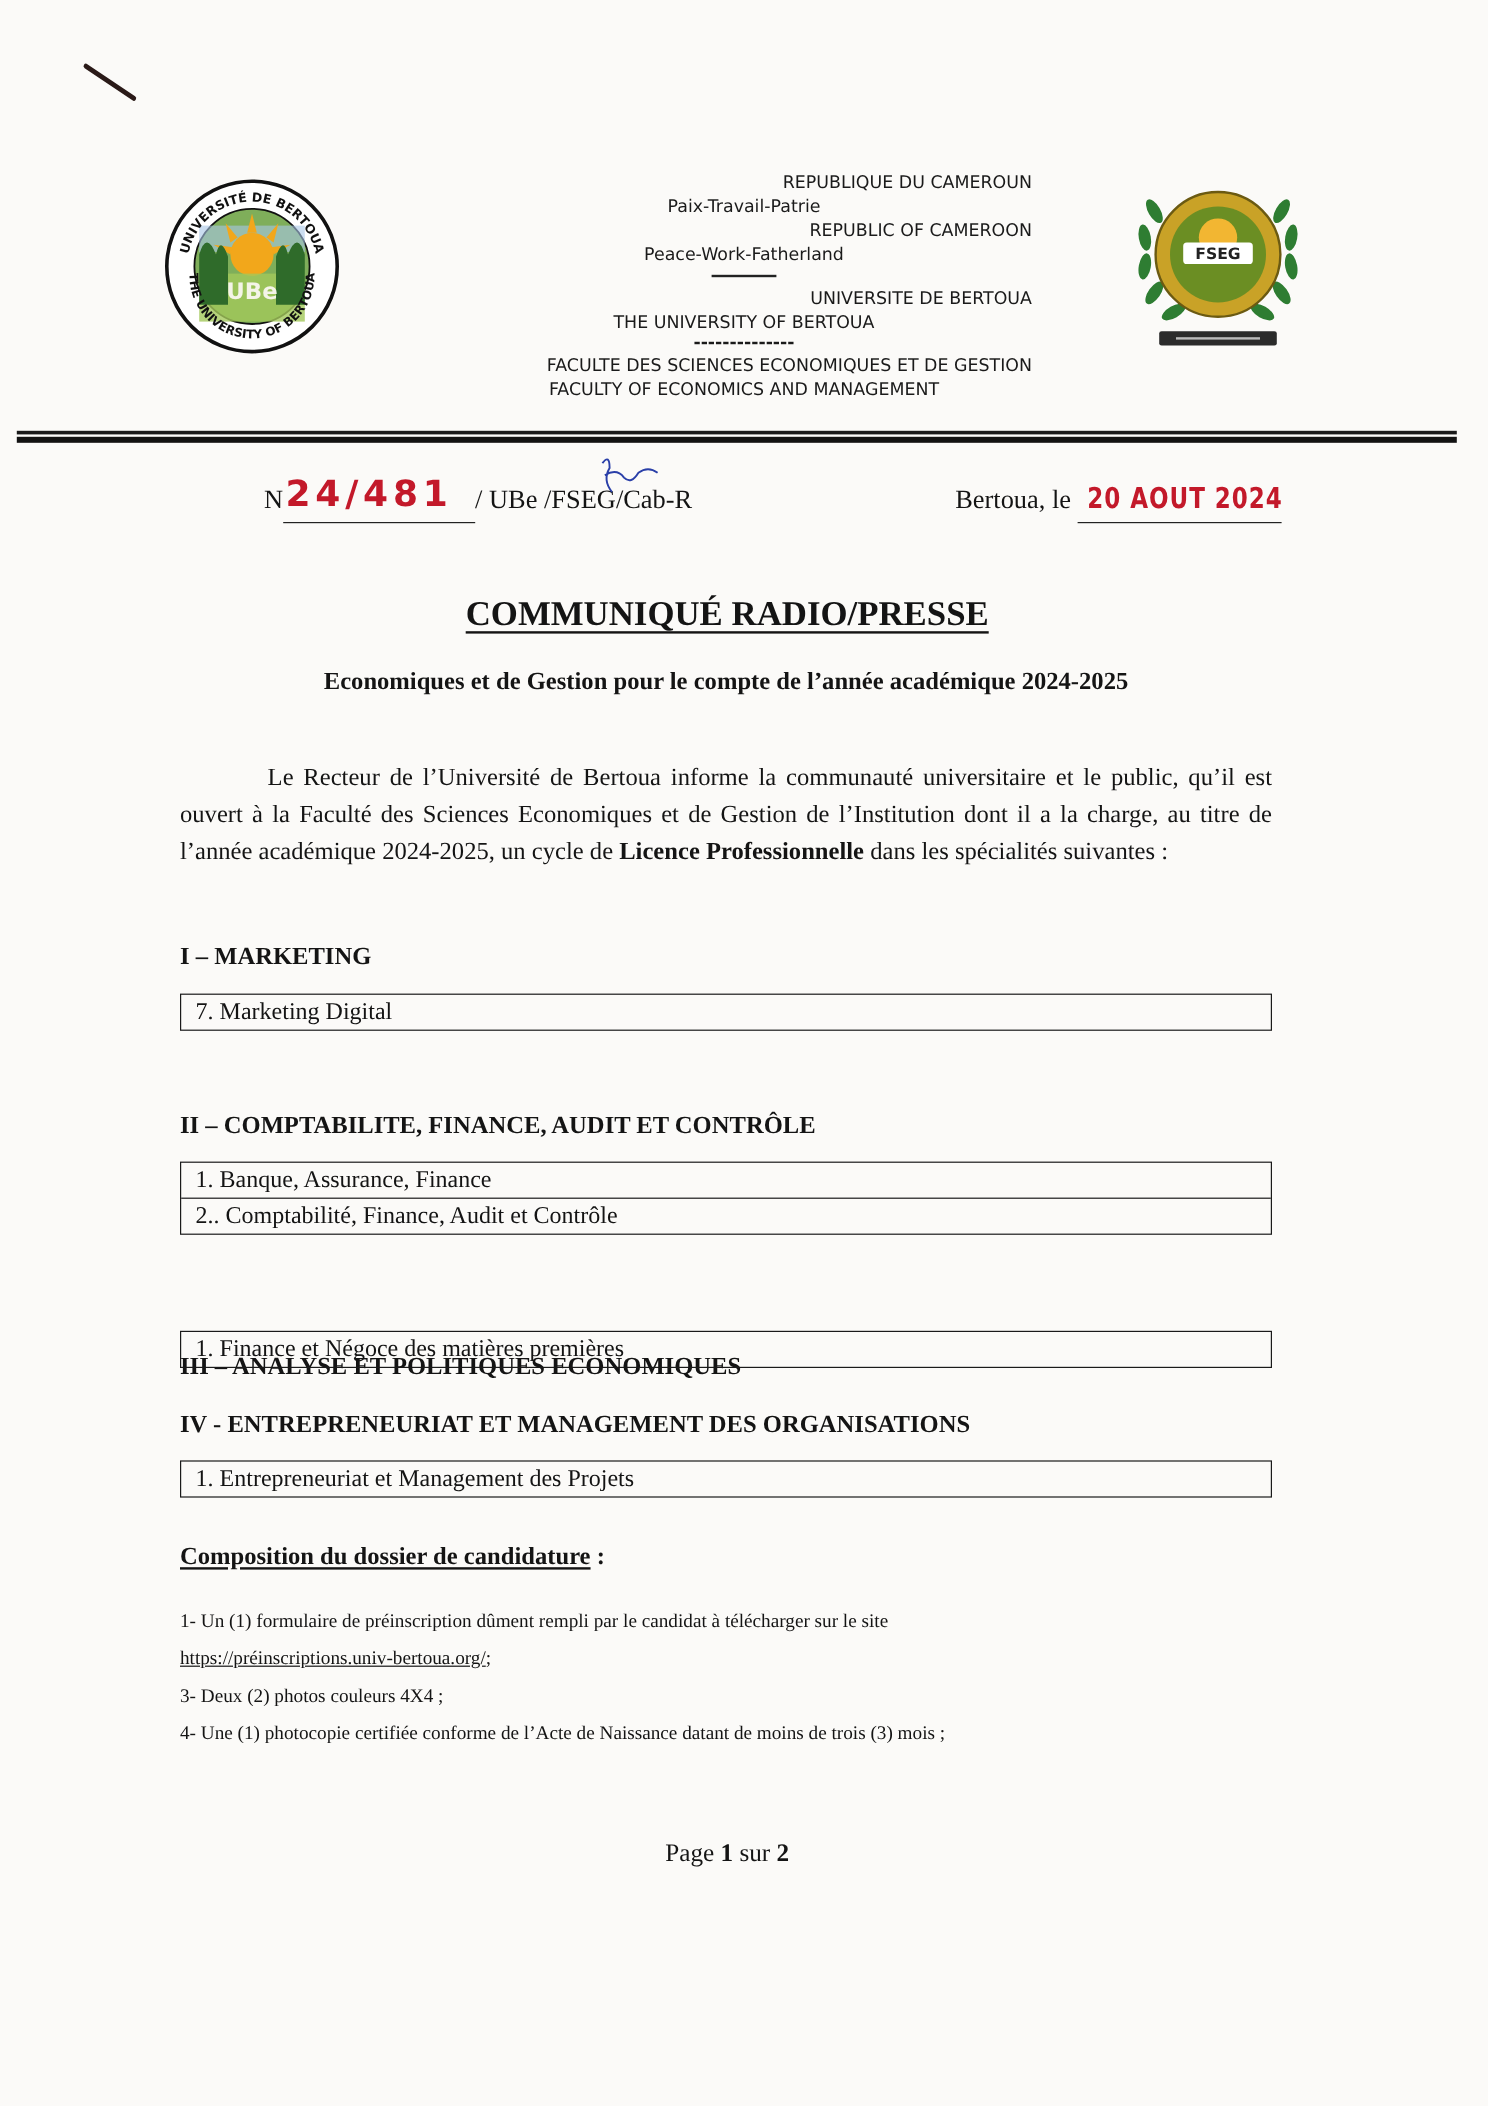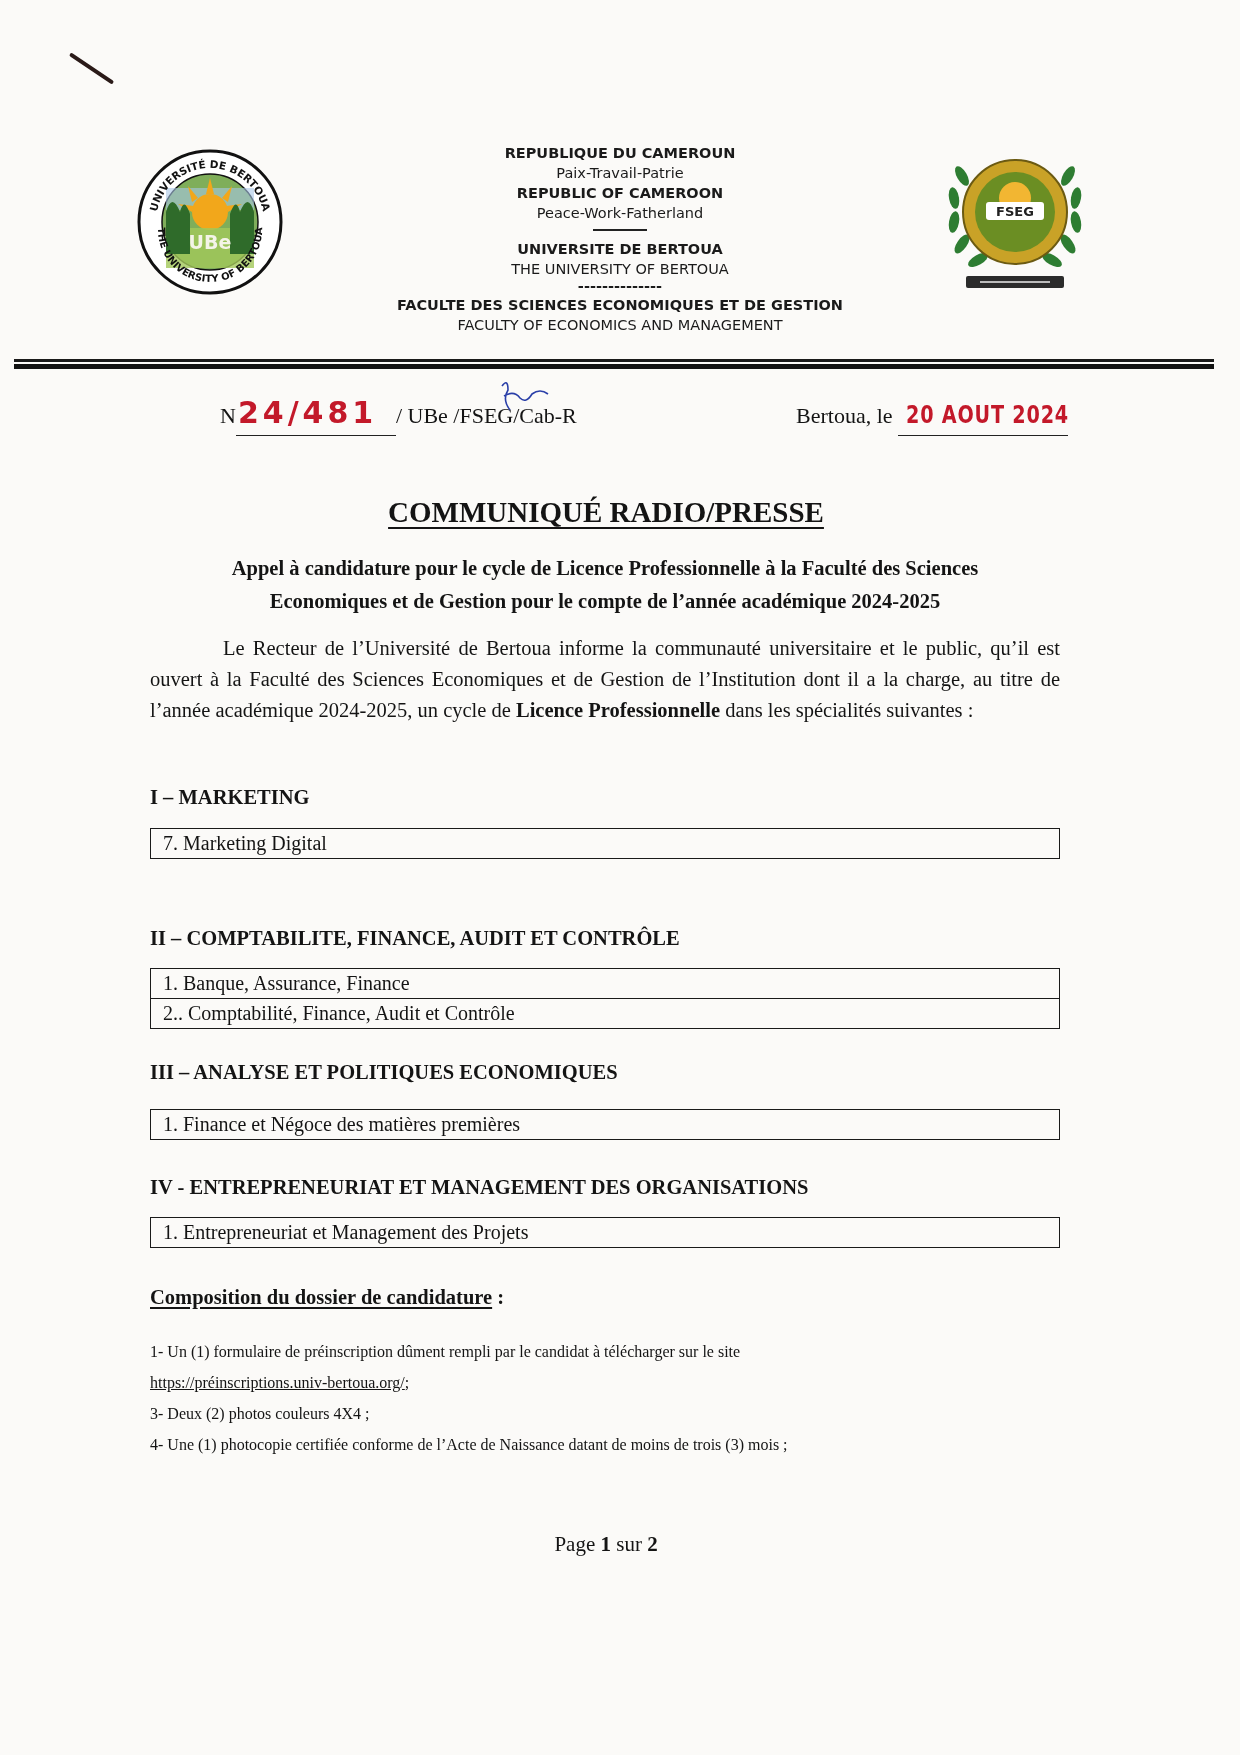--- a/index.html
+++ b/index.html
@@ -14,21 +14,21 @@
     left: 70px; top: 52px; width: 52px; height: 4px; background: #2a1a18;
     transform: rotate(34deg); transform-origin: left center; border-radius: 2px;
   }
   
   .logo-ube { left: 136px; top: 148px; width: 148px; height: 148px; }
   .logo-fseg { left: 940px; top: 136px; width: 150px; height: 160px; }
 
   
   .hdr { left: 380px; top: 143px; width: 480px; text-align: center;
          font-family: "DejaVu Sans", sans-serif; font-size: 14.5px; line-height: 20px; color: #1a1a1a; }
-  .hdr .b { font-weight: bold; }
+  .hdr .b { font-weight: normal; text-align: right; }
   .hdr .rule { width: 54px; height: 1.5px; background: #222; margin: 6px auto 8px auto; }
   .hdr .dash { letter-spacing: 0px; font-weight: bold; line-height: 14px; margin-bottom: 2px; }
 
   .sep1 { left: 14px; top: 359px; width: 1200px; height: 3px; background: #1a1a1a; }
   .sep2 { left: 14px; top: 364px; width: 1200px; height: 5px; background: #121212; }
 
   
   .ref { left: 220px; top: 396px; font-size: 22px; line-height: 40px; white-space: nowrap; }
   .ref .stamp { color: #c3192a; font-family: "DejaVu Sans", sans-serif; font-weight: bold; font-size: 30px; letter-spacing: 4px; }
   .ref .blank { display: inline-block; width: 160px; border-bottom: 1.5px solid #222; position: relative; height: 30px; vertical-align: bottom; }
@@ -131,38 +131,37 @@
   <path d="M10,8 q6,-8 6,4 q-6,10 2,20 M12,18 q10,-6 16,2 q6,6 12,-4 q8,-6 16,0" fill="none" stroke="#2a3fa8" stroke-width="1.6"></path>
 </svg>
 
 <div class="abs date">
   <span>Bertoua, le</span>
   <span class="blank"><span class="stamp">20 AOUT 2024</span></span>
 </div>
 
 <div class="abs title">COMMUNIQUÉ RADIO/PRESSE</div>
 <div class="abs subtitle">
-  <div>Appel à candidature pour le cycle de Licence Professionnelle à la Faculté des Sciences</div>
   <div>Economiques et de Gestion pour le compte de l’année académique 2024-2025</div>
 </div>
 
 <div class="abs para"><span class="indent"></span><span>Le Recteur de l’Université de Bertoua informe la communauté universitaire et le public, qu’il est ouvert à la Faculté des Sciences Economiques et de Gestion de l’Institution dont il a la charge, au titre de l’année académique 2024-2025, un cycle de </span><b>Licence Professionnelle</b><span> dans les spécialités suivantes :</span></div>
 
 <div class="abs sect" style="top:786px;">I – MARKETING</div>
 <div class="abs box" style="top:828px;">
   <div class="row">7. Marketing Digital</div>
 </div>
 
 <div class="abs sect" style="top:927px;">II – COMPTABILITE, FINANCE, AUDIT ET CONTRÔLE</div>
 <div class="abs box" style="top:968px;">
   <div class="row">1. Banque, Assurance, Finance</div>
   <div class="row">2.. Comptabilité, Finance, Audit et Contrôle</div>
 </div>
 
-<div class="abs sect" style="top:1061px;">III – ANALYSE ET POLITIQUES ECONOMIQUES</div>
+<div class="abs sect" style="top:1128px;">III – ANALYSE ET POLITIQUES ECONOMIQUES</div>
 <div class="abs box" style="top:1109px;">
   <div class="row">1. Finance et Négoce des matières premières</div>
 </div>
 
 <div class="abs sect" style="top:1176px;">IV - ENTREPRENEURIAT ET MANAGEMENT DES ORGANISATIONS</div>
 <div class="abs box" style="top:1217px;">
   <div class="row">1. Entrepreneuriat et Management des Projets</div>
 </div>
 
 <div class="abs comp-h"><u>Composition du dossier de candidature</u><span> :</span></div>

